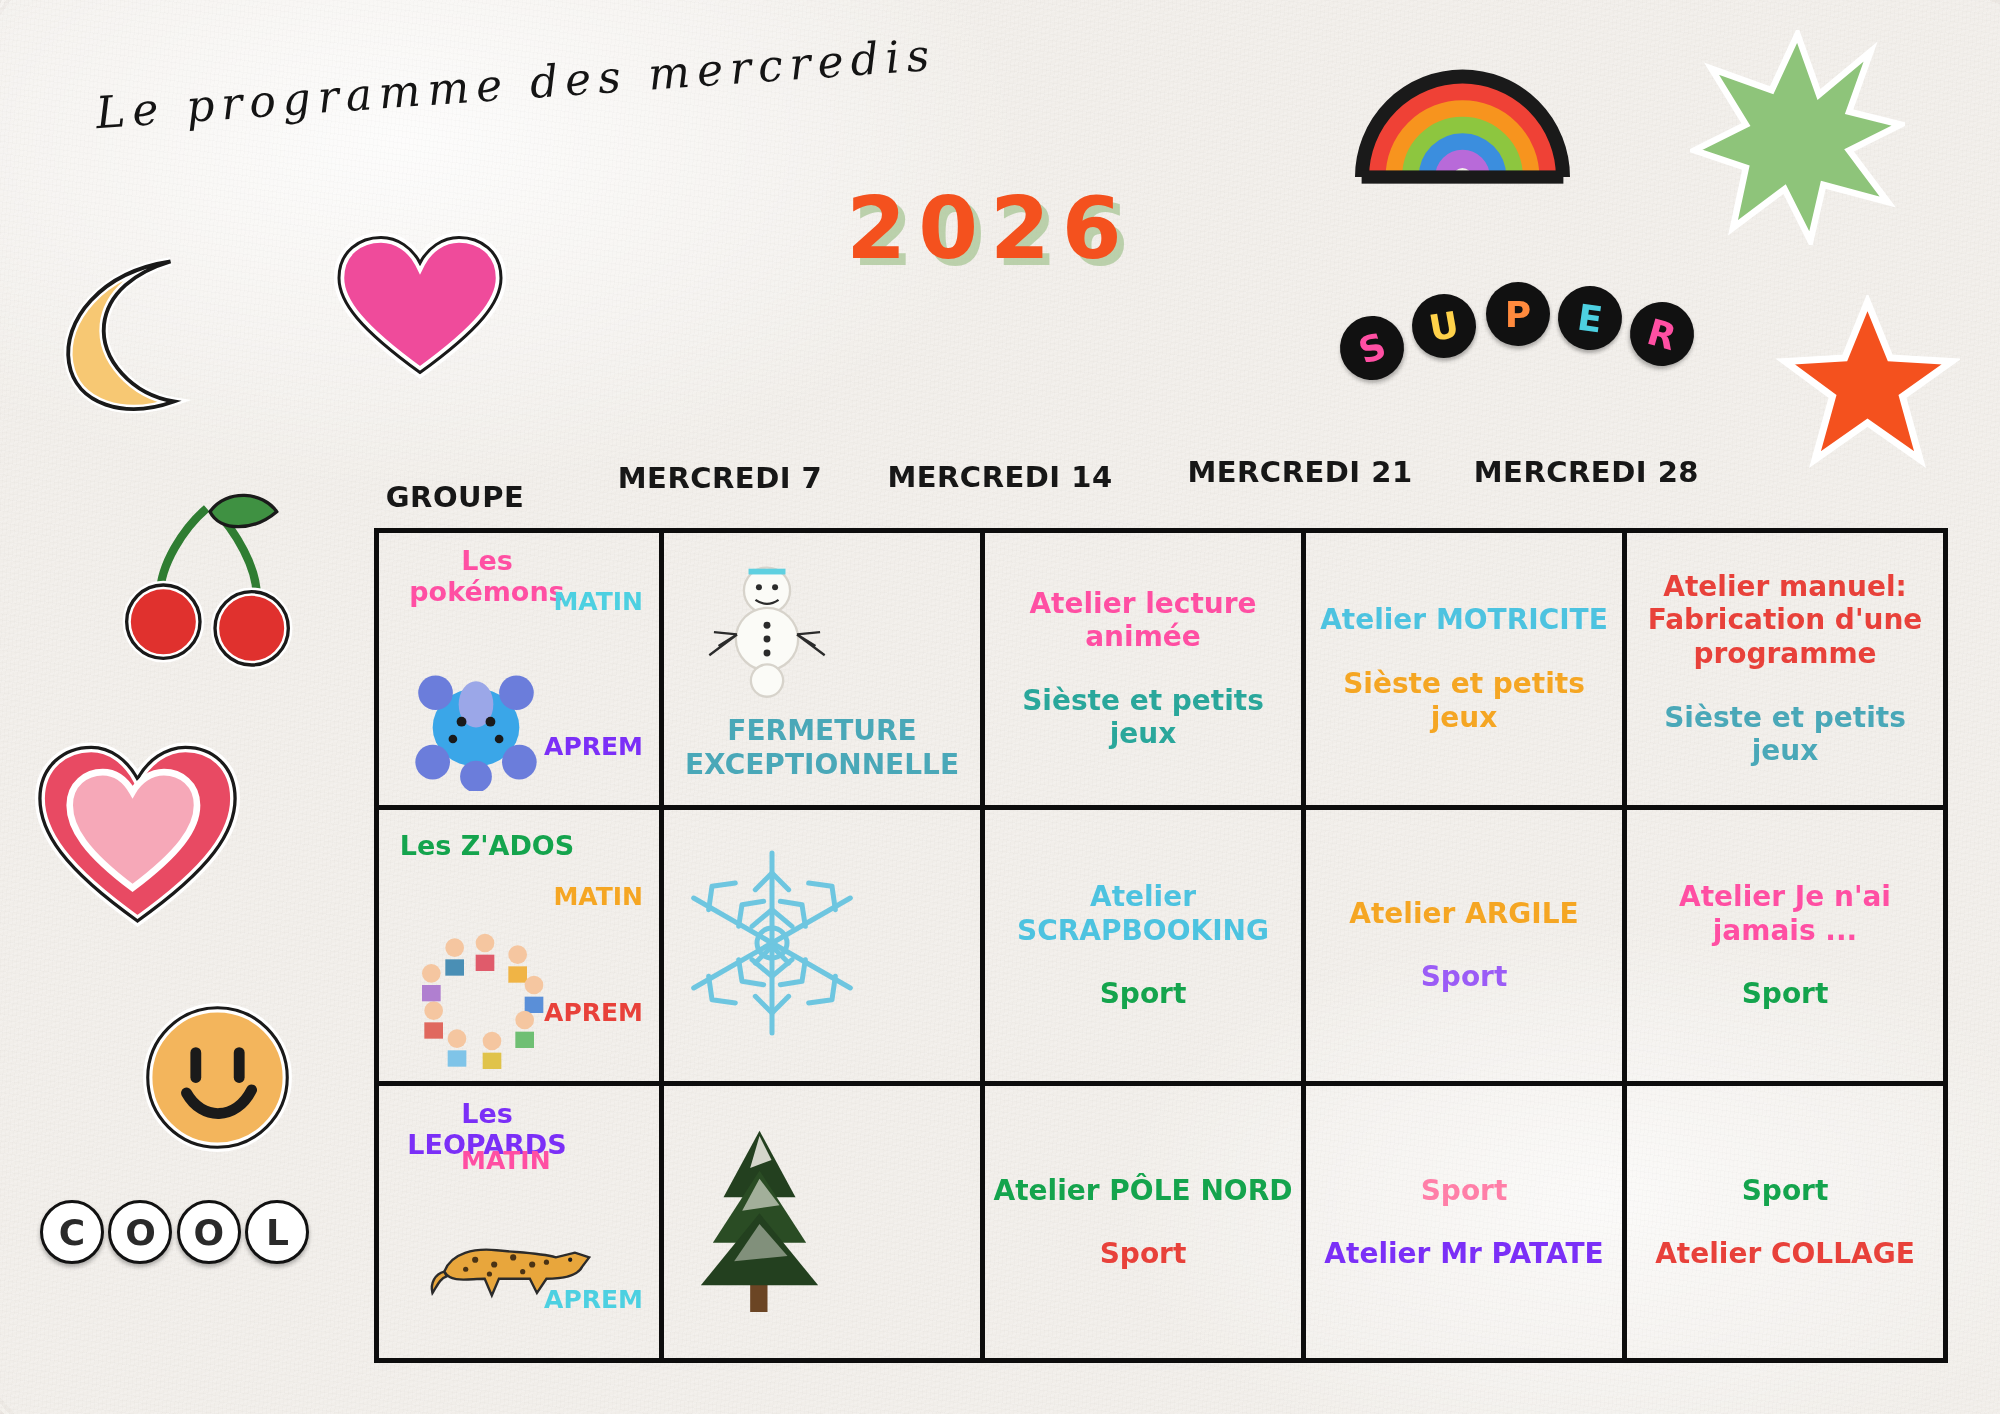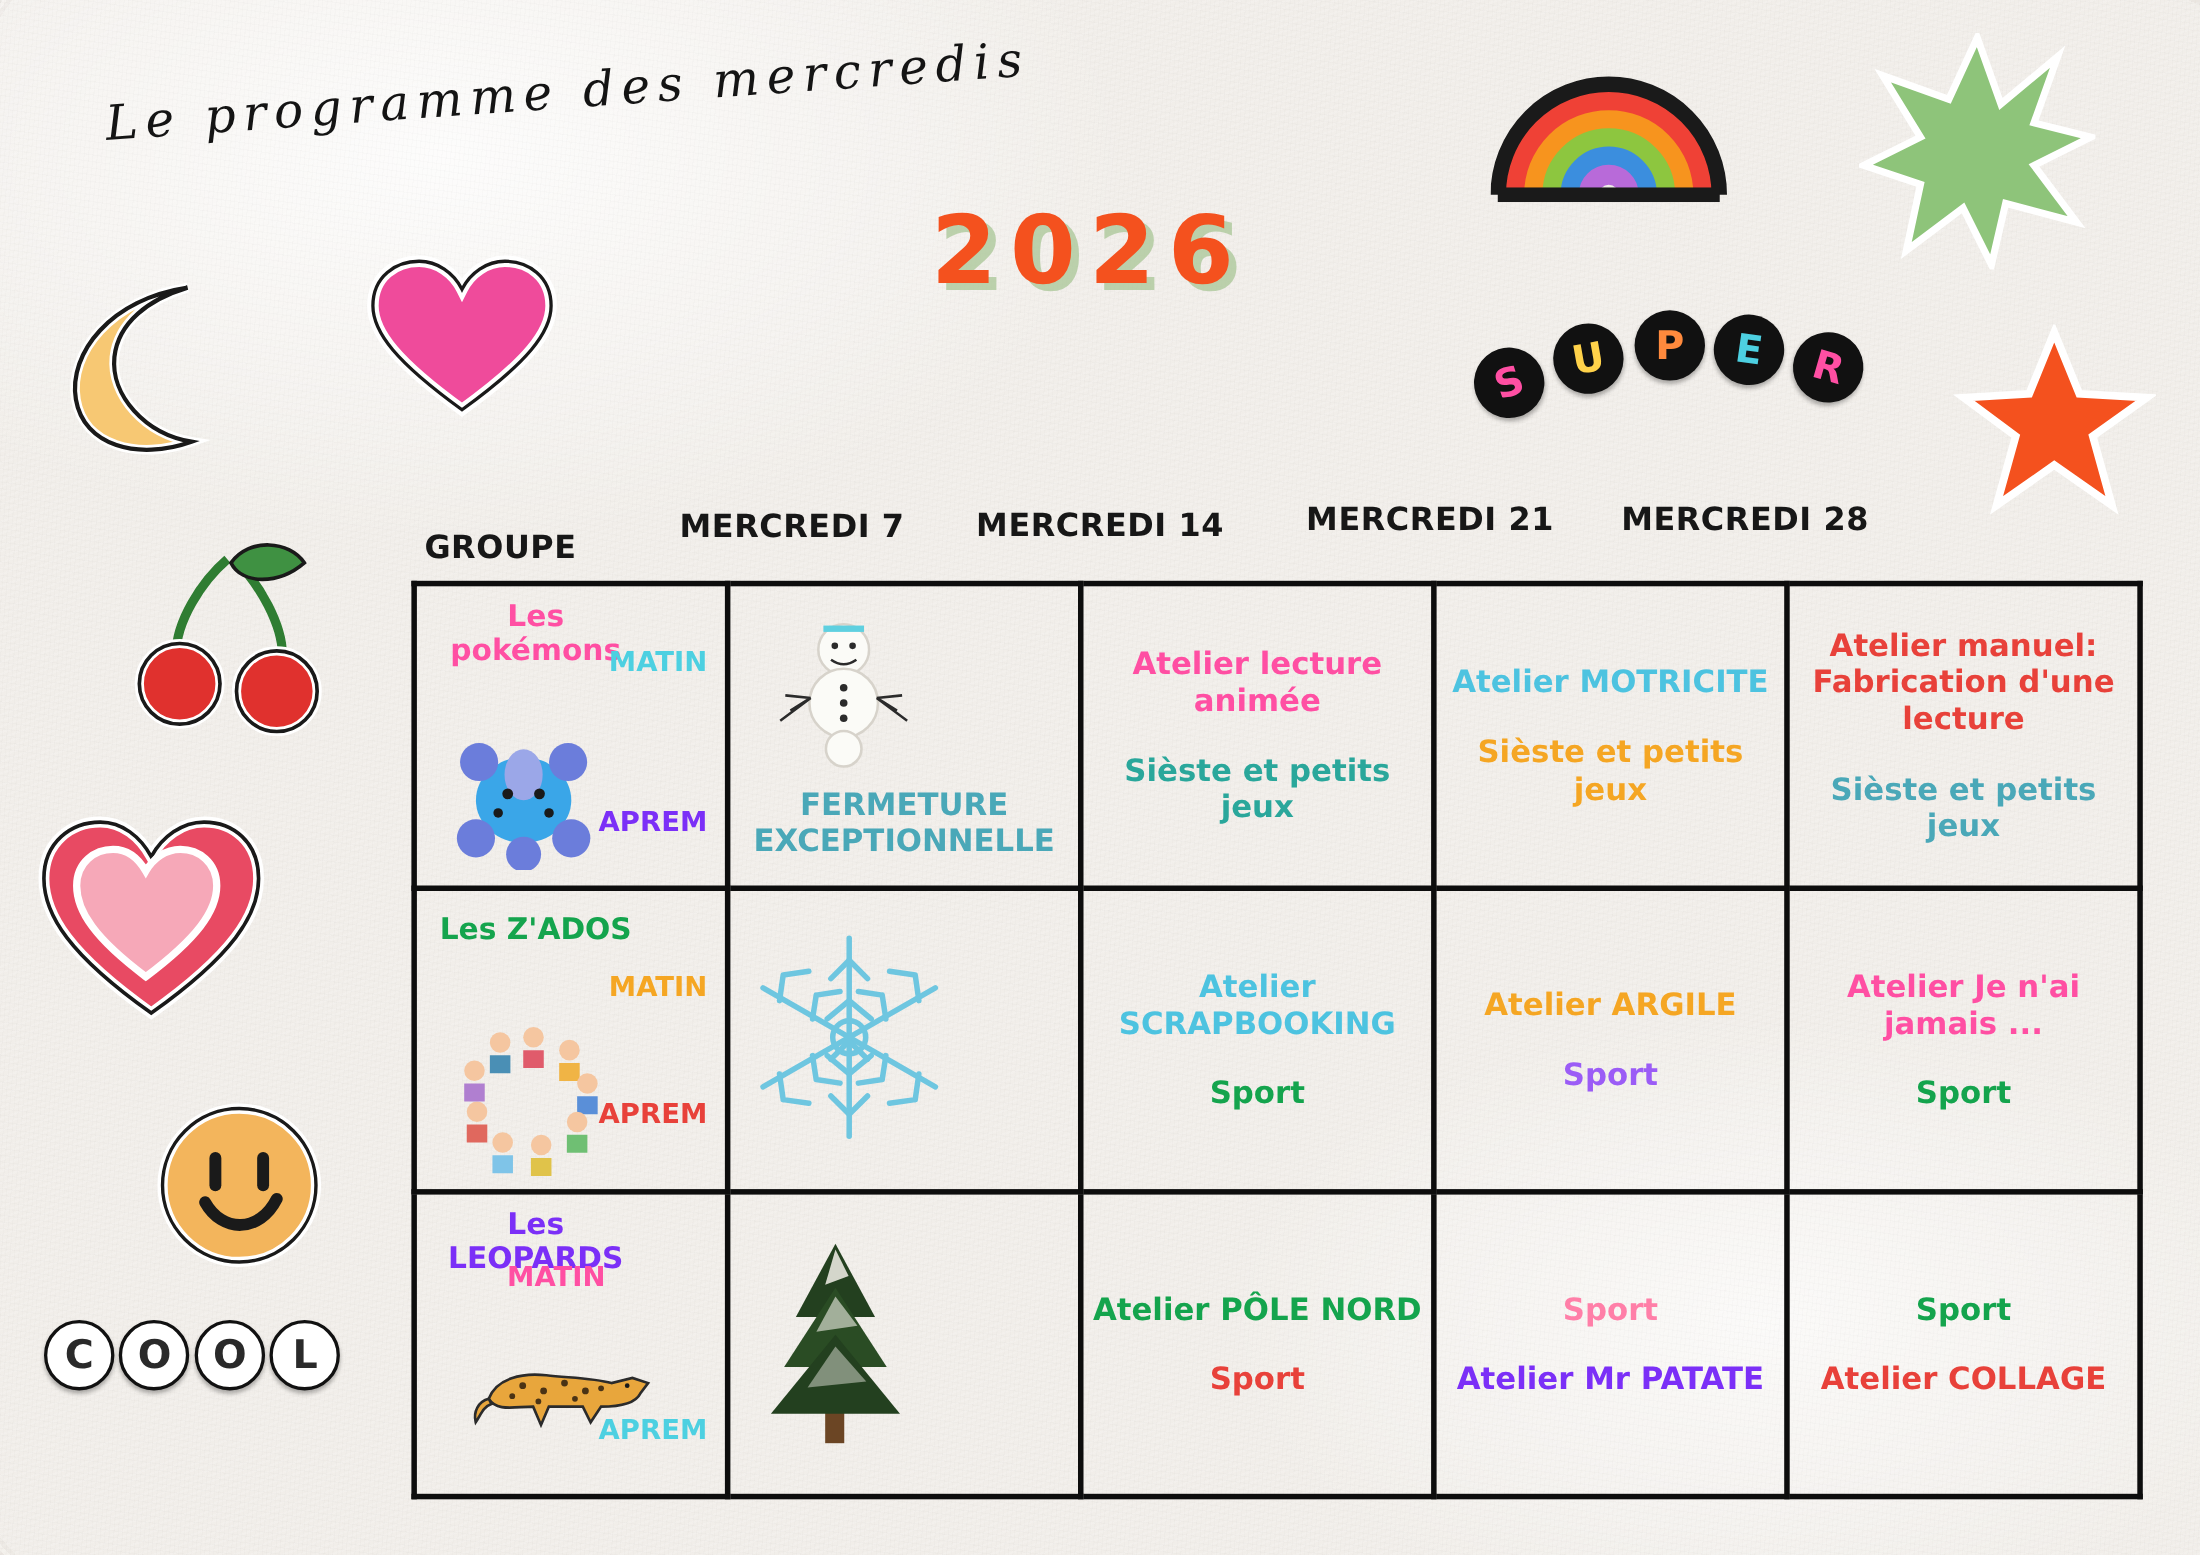--- a/index.html
+++ b/index.html
@@ -305,21 +305,21 @@
       </div>
     </td>
     <td class="day-cell">
       <div class="cell-stack">
         <p class="act" style="color:#4dc3e0">Atelier MOTRICITE</p>
         <p class="act" style="color:#f5a623">Sièste et petits jeux</p>
       </div>
     </td>
     <td class="day-cell">
       <div class="cell-stack">
-        <p class="act" style="color:#e8413a">Atelier manuel: Fabrication d'une lecture</p>
+        <p class="act" style="color:#e8413a">Atelier manuel: Fabrication d'une programme</p>
         <p class="act" style="color:#4aa8b8">Sièste et petits jeux</p>
       </div>
     </td>
   </tr>
 
   <tr>
     <td class="group-cell">
       <div class="grp-inner">
         <div class="grp-title group-name" style="color:#14a44d;top:14px">Les Z'ADOS</div>
         <div class="grp-matin slot-label" style="color:#f5a623;top:66px">MATIN</div>

